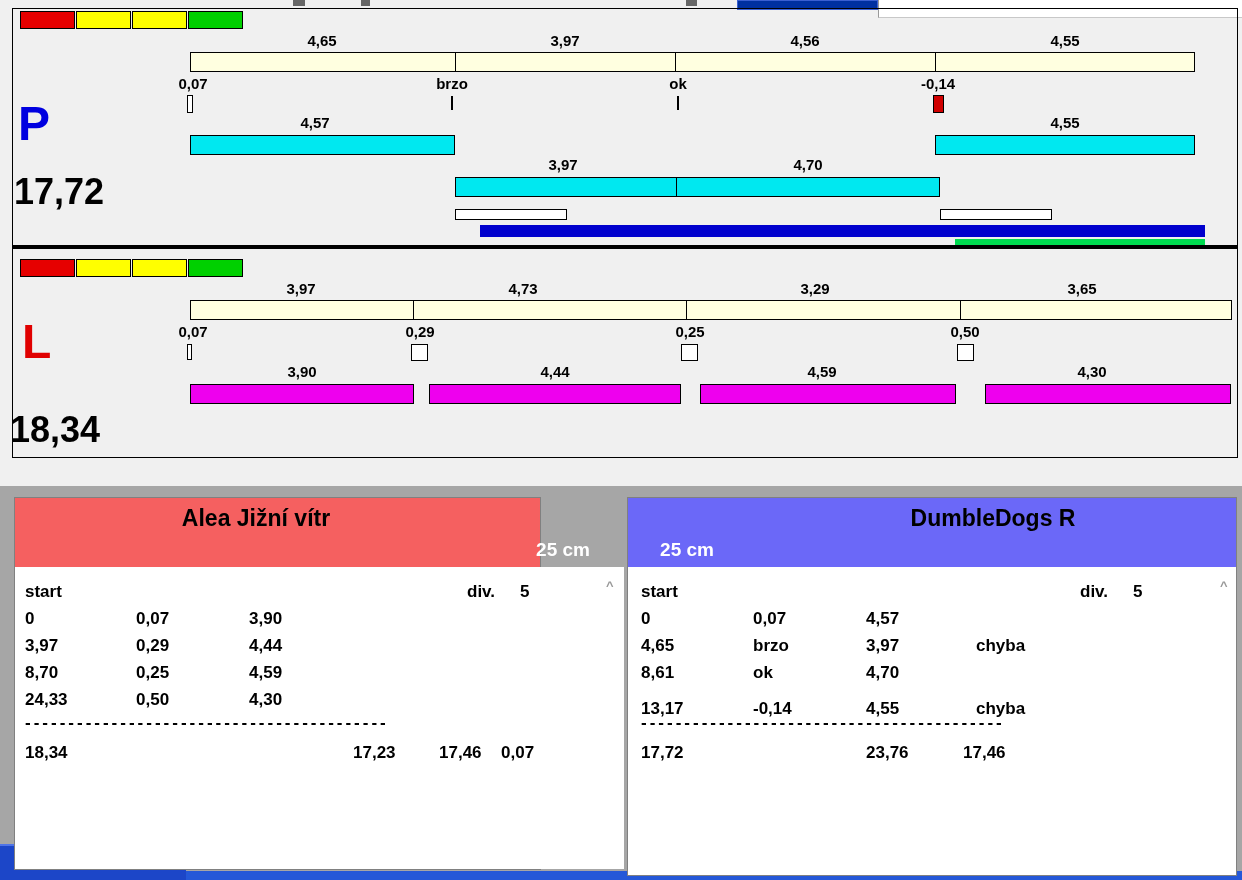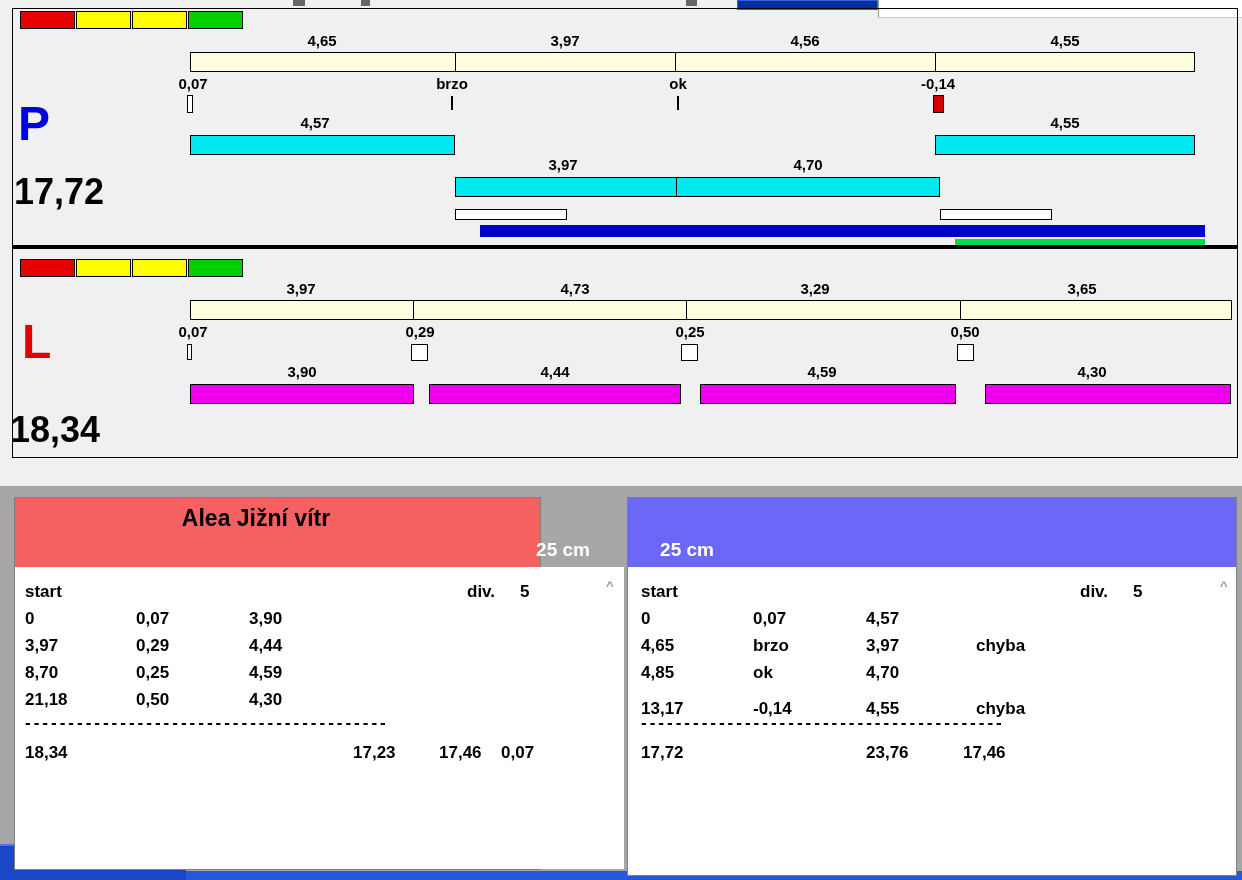--- a/index.html
+++ b/index.html
@@ -102,21 +102,21 @@
 
   <section>
     <div class="abs" style="left:20px;top:259px;width:230px;height:20px">
       <div class="light red" style="left:0"></div>
       <div class="light yellow" style="left:56px"></div>
       <div class="light yellow" style="left:112px"></div>
       <div class="light green" style="left:168px"></div>
     </div>
 
     <span class="num" style="left:261px;top:280px">3,97</span>
-    <span class="num" style="left:535px;top:280px">4,73</span>
+    <span class="num" style="left:483px;top:280px">4,73</span>
     <span class="num" style="left:775px;top:280px">3,29</span>
     <span class="num" style="left:1042px;top:280px">3,65</span>
 
     <div class="creambar" style="left:190px;top:300px;width:1042px;height:20px">
       <div class="creamseg" style="width:223px"></div>
       <div class="creamseg" style="width:273px"></div>
       <div class="creamseg" style="width:274px"></div>
       <div class="creamseg" style="width:270px"></div>
     </div>
 
@@ -171,38 +171,39 @@
         <span style="left:10px">3,97</span>
         <span style="left:121px">0,29</span>
         <span style="left:234px">4,44</span>
       </div>
       <div class="tline" style="top:96px">
         <span style="left:10px">8,70</span>
         <span style="left:121px">0,25</span>
         <span style="left:234px">4,59</span>
       </div>
       <div class="tline" style="top:123px">
-        <span style="left:10px">21,18</span>
+        <span style="left:10px">24,33</span>
         <span style="left:121px">0,50</span>
         <span style="left:234px">4,30</span>
       </div>
       <div class="tline" style="top:146px">
         <span class="sep" style="left:10px">------------------------------------------</span>
       </div>
       <div class="tline" style="top:176px">
         <span style="left:10px">18,34</span>
         <span style="left:338px">17,23</span>
         <span style="left:424px">17,46</span>
         <span style="left:486px">0,07</span>
       </div>
     </div>
   </div>
 
   <div class="panel" style="left:627px;top:497px;width:610px;height:379px">
     <div class="phead" style="background:#6b68f8">
+      <div class="ptitle" style="left:128px;top:7px;width:474px">DumbleDogs R</div>
       <div class="pheight" style="left:14px;top:41px;width:90px">25 cm</div>
     </div>
     <div class="abs" style="left:0;top:69px;width:608px;height:308px;background:#fff">
       <div class="caret" style="left:592px;top:12px">^</div>
       <div class="tline" style="top:15px">
         <span style="left:13px">start</span>
         <span style="left:452px">div.</span>
         <span style="left:505px">5</span>
       </div>
       <div class="tline" style="top:42px">
@@ -210,21 +211,21 @@
         <span style="left:125px">0,07</span>
         <span style="left:238px">4,57</span>
       </div>
       <div class="tline" style="top:69px">
         <span style="left:13px">4,65</span>
         <span style="left:125px">brzo</span>
         <span style="left:238px">3,97</span>
         <span style="left:348px">chyba</span>
       </div>
       <div class="tline" style="top:96px">
-        <span style="left:13px">4,85</span>
+        <span style="left:13px">8,61</span>
         <span style="left:125px">ok</span>
         <span style="left:238px">4,70</span>
       </div>
       <div class="tline" style="top:132px">
         <span style="left:13px">13,17</span>
         <span style="left:125px">-0,14</span>
         <span style="left:238px">4,55</span>
         <span style="left:348px">chyba</span>
       </div>
       <div class="tline" style="top:146px">

